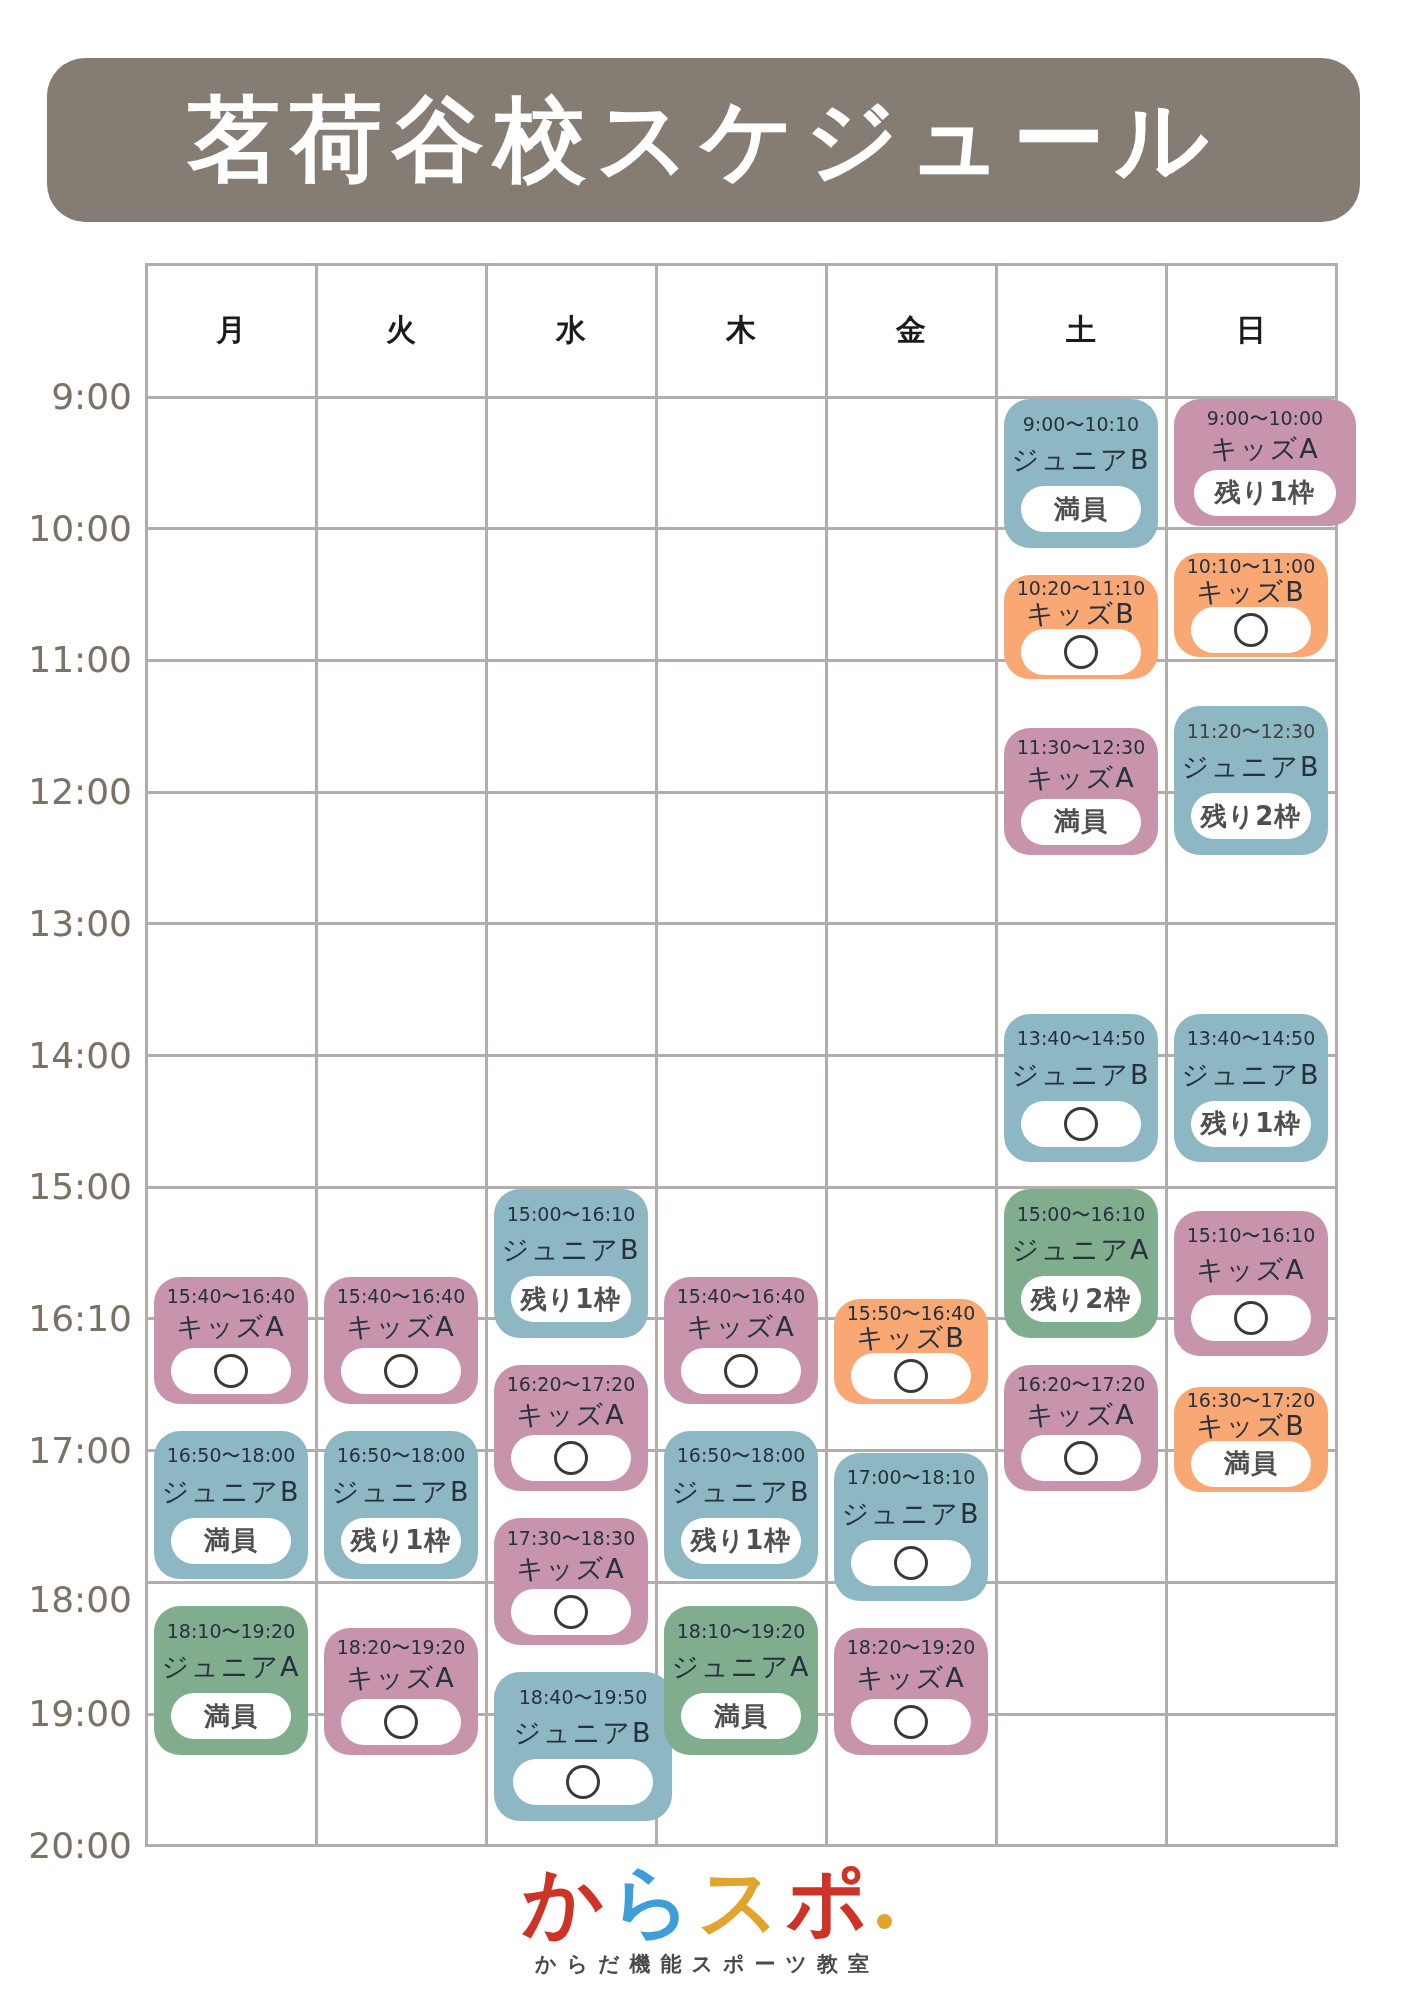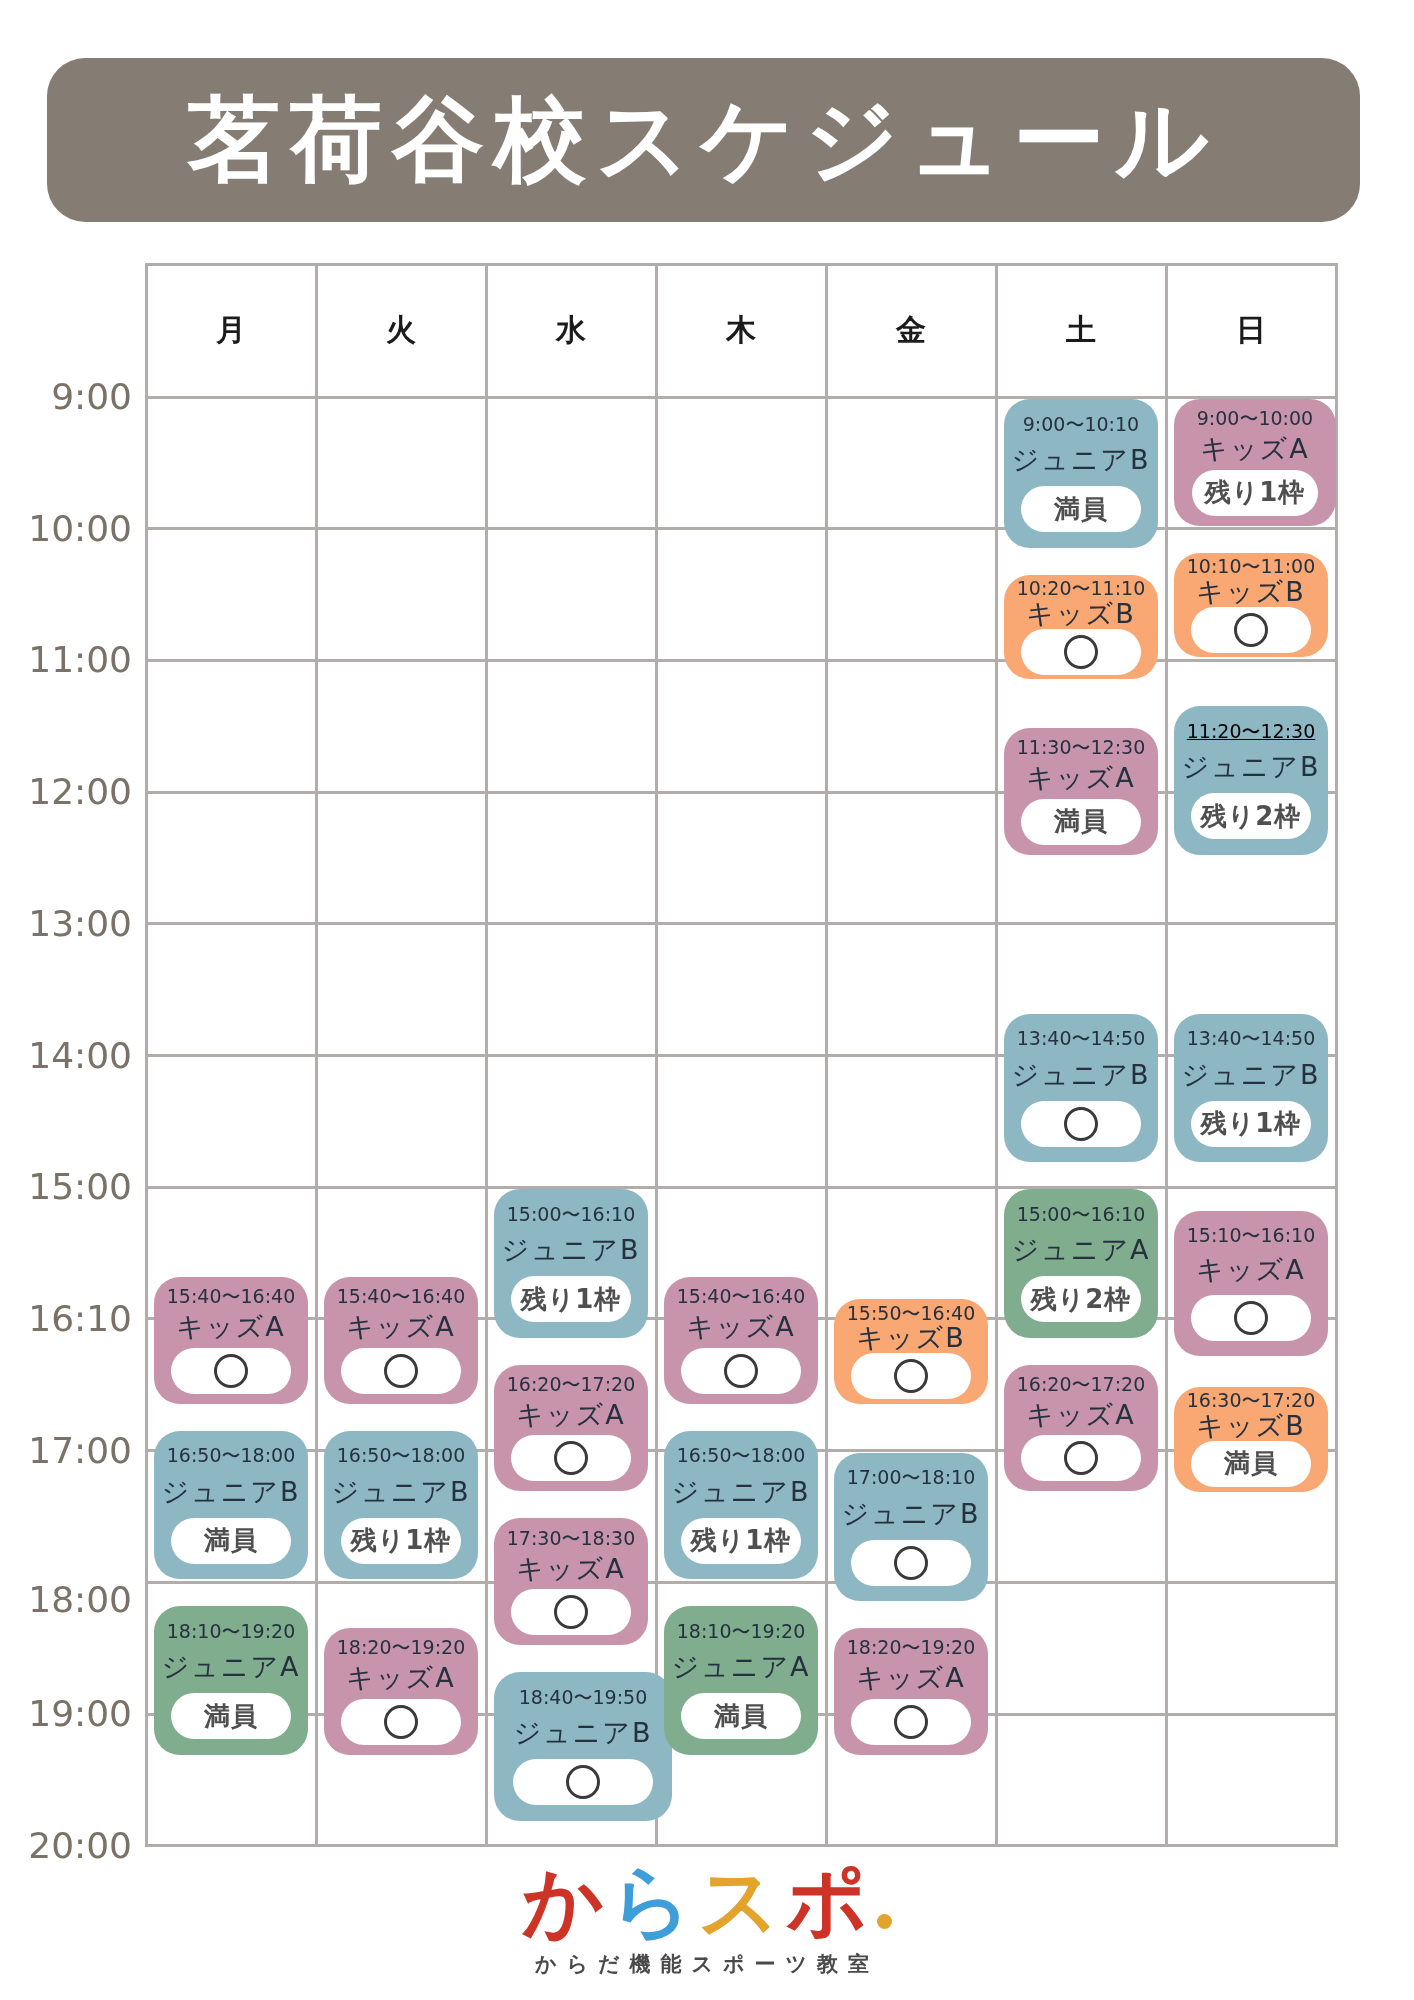--- a/index.html
+++ b/index.html
@@ -230,36 +230,36 @@
           <span style="color: rgb(79, 79, 79);">残り2枠</span>
         </div>
       </div>
       <div class="card" style="left: 1004px; top: 1364.8px; width: 154px; height: 126.7px; background: rgb(200, 148, 172);">
         <div class="c-time" style="color: rgb(38, 49, 63);">16:20〜17:20</div>
         <div class="c-name" style="color: rgb(38, 49, 63);">キッズA</div>
         <div class="badge" style="background: rgb(255, 255, 255);">
           <div class="circle"></div>
         </div>
       </div>
-      <div class="card" style="left: 1174px; top: 399px; width: 162px; height: 126.7px; background: rgb(200, 148, 172);">
+      <div class="card" style="left: 1174px; top: 399px; width: 182px; height: 126.7px; background: rgb(200, 148, 172);">
         <div class="c-time" style="color: rgb(38, 49, 63);">9:00〜10:00</div>
         <div class="c-name" style="color: rgb(38, 49, 63);">キッズA</div>
         <div class="badge" style="background: rgb(255, 255, 255);">
           <span style="color: rgb(79, 79, 79);">残り1枠</span>
         </div>
       </div>
       <div class="card" style="left: 1174px; top: 552.65px; width: 154px; height: 104.75px; background: rgb(249, 167, 115);">
         <div class="c-time" style="color: rgb(38, 49, 63);">10:10〜11:00</div>
         <div class="c-name" style="color: rgb(38, 49, 63);">キッズB</div>
         <div class="badge" style="background: rgb(255, 255, 255);">
           <div class="circle"></div>
         </div>
       </div>
       <div class="card" style="left: 1174px; top: 706.3px; width: 154px; height: 148.65px; background: rgb(140, 183, 195);">
-        <div class="c-time" style="color: #000000; text-decoration: underline;">11:20〜12:30</div>
+        <div class="c-time" style="color: #404040;">11:20〜12:30</div>
         <div class="c-name" style="color: rgb(38, 49, 63);">ジュニアB</div>
         <div class="badge" style="background: rgb(255, 255, 255);">
           <span style="color: rgb(79, 79, 79);">残り2枠</span>
         </div>
       </div>
       <div class="card" style="left: 1174px; top: 1013.6px; width: 154px; height: 148.65px; background: rgb(140, 183, 195);">
         <div class="c-time" style="color: rgb(38, 49, 63);">13:40〜14:50</div>
         <div class="c-name" style="color: rgb(38, 49, 63);">ジュニアB</div>
         <div class="badge" style="background: rgb(255, 255, 255);">
           <span style="color: rgb(79, 79, 79);">残り1枠</span>

